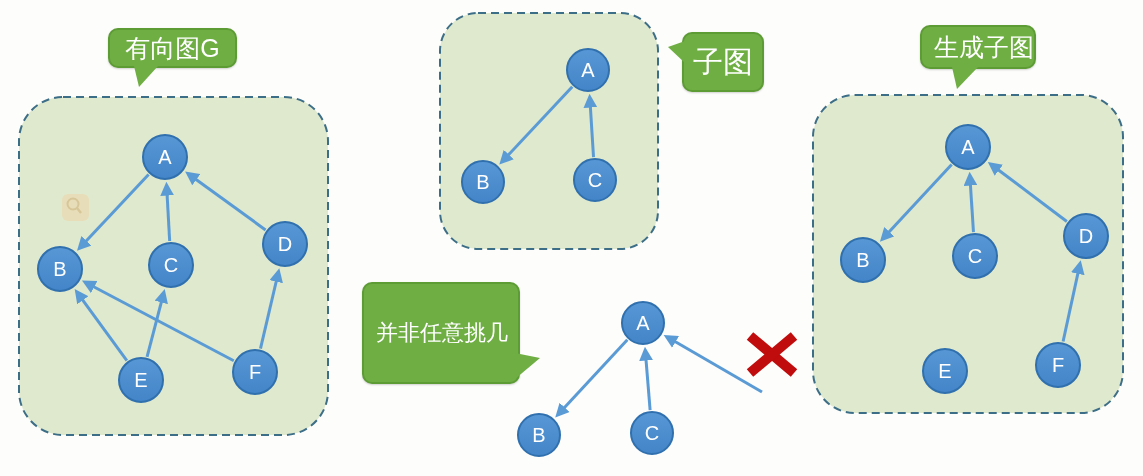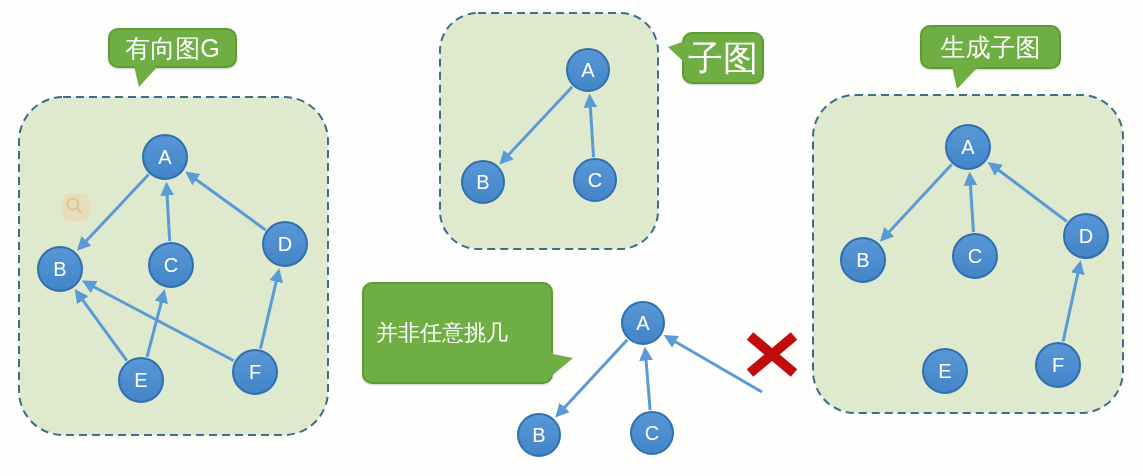--- a/index.html
+++ b/index.html
@@ -20,27 +20,27 @@
 
   
   .bubble{position:absolute;z-index:3;box-sizing:border-box;
           background:var(--bubble-green,#6fae43);border:2px solid var(--bubble-border,#5d9c35);
           border-radius:10px;color:#fff;display:flex;align-items:center;justify-content:center;
           box-shadow:0 1px 2px rgba(0,0,0,.18);}
   .bubble .tail{position:absolute;width:0;height:0;}
   #bubble-directed{left:108px;top:28px;width:129px;height:40px;font-size:25px;}
   #bubble-directed .tail{left:24px;top:36px;border-left:5px solid transparent;
       border-right:19px solid transparent;border-top:21px solid var(--bubble-green,#6fae43);}
-  #bubble-subgraph{left:682px;top:32px;width:82px;height:52px;font-size:35px;}
+  #bubble-subgraph{left:682px;top:32px;width:82px;height:60px;font-size:30px;}
   #bubble-subgraph .tail{left:-16px;top:7px;border-top:6px solid transparent;
       border-bottom:16px solid transparent;border-right:17px solid var(--bubble-green,#6fae43);}
-  #bubble-spanning{left:920px;top:25px;width:141px;height:44px;font-size:25px;}
+  #bubble-spanning{left:920px;top:25px;width:116px;height:44px;font-size:25px;justify-content:flex-end;}
   #bubble-spanning .tail{left:30px;top:40px;border-left:5px solid transparent;
       border-right:21px solid transparent;border-top:22px solid var(--bubble-green,#6fae43);}
-  #bubble-note{left:362px;top:282px;width:191px;height:102px;font-size:22px;
+  #bubble-note{left:362px;top:282px;width:158px;height:102px;font-size:22px;
       flex-direction:column;align-items:flex-start;justify-content:center;
       padding-left:12px;line-height:30px;}
   #bubble-note .tail{right:-22px;bottom:3px;border-top:5px solid transparent;
       border-bottom:21px solid transparent;border-left:25px solid var(--bubble-green,#6fae43);}
 
   
   #cross-svg{position:absolute;left:744px;top:328px;z-index:3;}
 </style>
 </head>
 <body>

